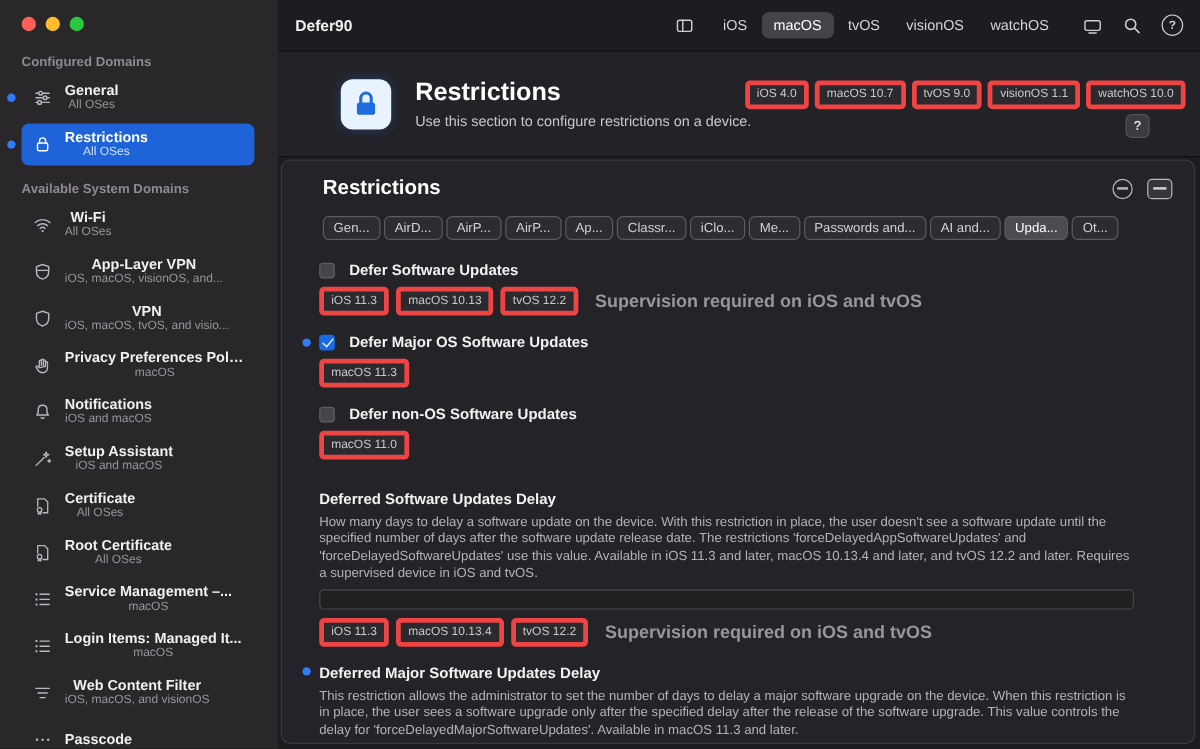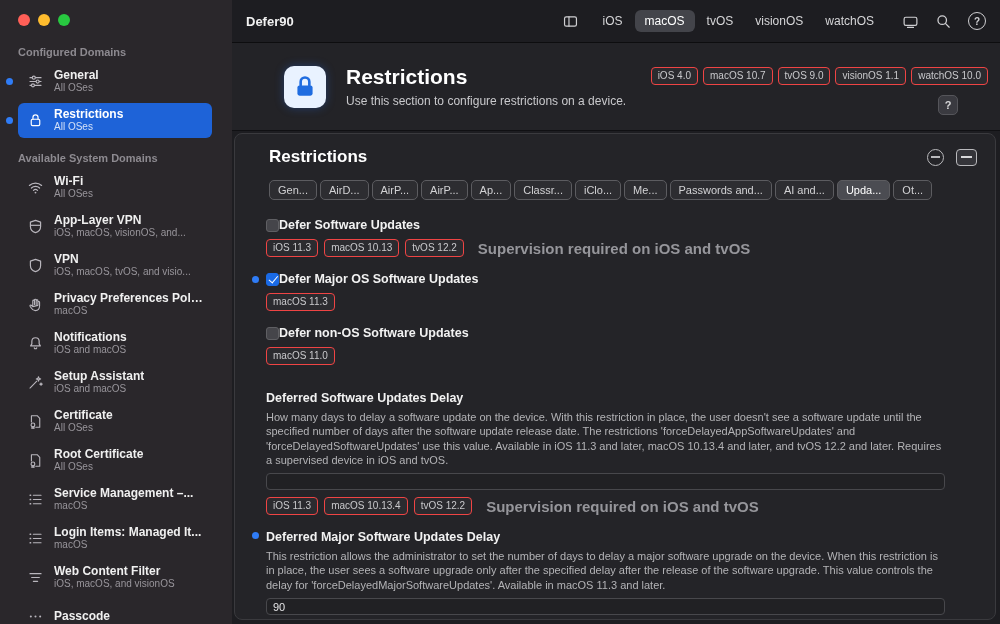--- a/index.html
+++ b/index.html
@@ -18,21 +18,21 @@
   .tl.red{background:#ff5f57}.tl.yellow{background:#febc2e}.tl.green{background:#28c840}
   .sec-title{font-size:11px;font-weight:700;color:#8d8a90;padding:12px 0 4px 18px;}
   .s-item{display:flex;align-items:center;height:39px;padding-left:6px;cursor:default;}
   .fdot-side{width:7px;height:7px;border-radius:50%;margin-right:5px;flex:0 0 7px;background:transparent;}
   .fdot-side.on{background:#2f7cf6;}
   .s-box{flex:1;display:flex;align-items:center;gap:10px;padding:4px 8px;border-radius:6px;margin-right:20px;min-width:0;}
   .s-item.selected .s-box{background:#1e63d8;}
   .s-icon{flex:0 0 18px;width:18px;height:18px;color:#b9b6bd;display:flex;align-items:center;justify-content:center;}
   .s-item.selected .s-icon{color:#ffffff;}
   .s-icon svg{width:17px;height:17px;}
-  .s-text{min-width:0;}
+  .s-text{min-width:0;text-align:center;}
   .s-label{font-size:12px;font-weight:700;color:#f0f0f0;line-height:1.2;white-space:nowrap;overflow:hidden;text-overflow:ellipsis;}
   .s-sub{font-size:10px;color:#98959b;line-height:1.25;white-space:nowrap;overflow:hidden;text-overflow:ellipsis;}
   .s-item.selected .s-label{color:#fff;}
   .s-item.selected .s-sub{color:rgba(255,255,255,.8);}
 
   
   .main{flex:1;display:flex;flex-direction:column;min-width:0;background:#1d1d21;}
 
   .toolbar{flex:0 0 42px;height:42px;display:flex;align-items:center;padding:0 14px;background:#1d1d21;border-bottom:1px solid #0d0d0f;}
   .win-title{font-size:13px;font-weight:700;color:#f2f2f2;margin-right:auto;}
@@ -43,42 +43,42 @@
   .plat.selected{background:#43444a;color:#fff;}
   .tb-right{display:flex;align-items:center;gap:16px;margin-left:18px;}
   .help-circle{width:16px;height:16px;border:1.5px solid #cfcfd2;border-radius:50%;font-size:10px;font-weight:700;color:#cfcfd2;display:flex;align-items:center;justify-content:center;}
 
   
   .page-header{flex:0 0 87px;position:relative;background:#232327;border-bottom:1px solid #101013;display:flex;align-items:center;padding-left:52px;gap:20px;}
   .app-icon{width:42px;height:42px;border-radius:10px;background:#e9f2ff;display:flex;align-items:center;justify-content:center;box-shadow:0 0 10px rgba(40,110,230,.35);}
   .ph-title{font-size:21px;font-weight:700;color:#fff;}
   .ph-sub{font-size:12px;color:#c9c9cc;margin-top:5px;}
   .ph-badges{position:absolute;top:24px;right:12px;display:flex;gap:5px;}
-  .badge{font-size:10px;color:#c9c9cc;border:1px solid #ef4444;background:#2b2b2f;padding:1px 6px;border-radius:4px;white-space:nowrap;line-height:1.4;}
+  .badge{font-size:10px;color:#c9c9cc;border:4px solid #ef4444;background:#2b2b2f;padding:1px 6px;border-radius:4px;white-space:nowrap;line-height:1.4;}
   .ph-help{position:absolute;top:52px;right:42px;width:18px;height:18px;border-radius:5px;background:#3a3a40;border:1px solid #55555a;color:#d8d8da;font-size:11px;font-weight:700;display:flex;align-items:center;justify-content:center;}
 
   
   .panel{flex:1;margin:2px 4px 4px 2px;background:#242428;border:1px solid #3a3a3e;border-radius:8px;overflow:hidden;display:flex;flex-direction:column;padding-top:13px;}
   .panel-head{display:flex;align-items:center;padding:0 18px 0 34px;}
   .panel-title{font-size:17px;font-weight:700;color:#fff;}
   .panel-actions{margin-left:auto;display:flex;gap:12px;align-items:center;}
   .circle-minus{width:15px;height:15px;border:1.5px solid #b9b9bc;border-radius:50%;position:relative;}
   .circle-minus::after{content:"";position:absolute;left:3px;right:3px;top:50%;height:1.5px;margin-top:-1px;background:#b9b9bc;}
   .square-minus{width:19px;height:15px;border:1.5px solid #b9b9bc;border-radius:4px;position:relative;background:#35353a;}
   .square-minus::after{content:"";position:absolute;left:4px;right:4px;top:50%;height:1.5px;margin-top:-1px;background:#d8d8da;}
 
   .tabs{display:flex;gap:3px;padding:13px 16px 0 34px;text-align:right;}
   .tab{font-size:11px;color:#d2d2d4;border:1px solid #5c5c60;background:#2d2d31;padding:3px 8px;border-radius:5px;white-space:nowrap;}
   .tab.selected{background:#4b4c52;color:#fff;}
 
   .content{padding:18px 50px 0 31px;overflow:hidden;}
   .field{position:relative;margin-bottom:15px;}
   .field.gap-lg{margin-top:26px;}
   .fdot{position:absolute;left:-14px;top:4px;width:7px;height:7px;border-radius:50%;background:#2f7cf6;}
-  .cb-row{display:flex;align-items:center;gap:0;}
+  .cb-row{display:flex;align-items:center;gap:12px;}
   .checkbox{width:13px;height:13px;border-radius:3px;background:#45454a;border:1px solid #5f5f63;position:relative;box-sizing:border-box;}
   .checkbox.checked{background:#1a6ae5;border-color:#1a6ae5;}
   .checkbox.checked::after{content:"";position:absolute;left:3.5px;top:0.5px;width:4px;height:7.5px;border:solid #fff;border-width:0 1.8px 1.8px 0;transform:rotate(40deg);}
   .cb-label{font-size:12.5px;font-weight:700;color:#f2f2f2;}
   .badge-row{display:flex;gap:6px;align-items:center;margin-top:7px;}
   .note{font-size:15px;font-weight:700;color:#96969b;margin-left:8px;}
   .f-title{font-size:12.5px;font-weight:700;color:#f2f2f2;margin-bottom:5px;}
   .f-desc{font-size:11px;color:#b3b3b6;line-height:1.3;margin-bottom:6px;}
   .f-input{display:block;width:100%;box-sizing:border-box;height:17px;background:#212124;border:1px solid #48484c;border-radius:4px;color:#e3e3e5;font-size:11px;padding:0 6px;font-family:"Liberation Sans",sans-serif;outline:none;}
 </style>

